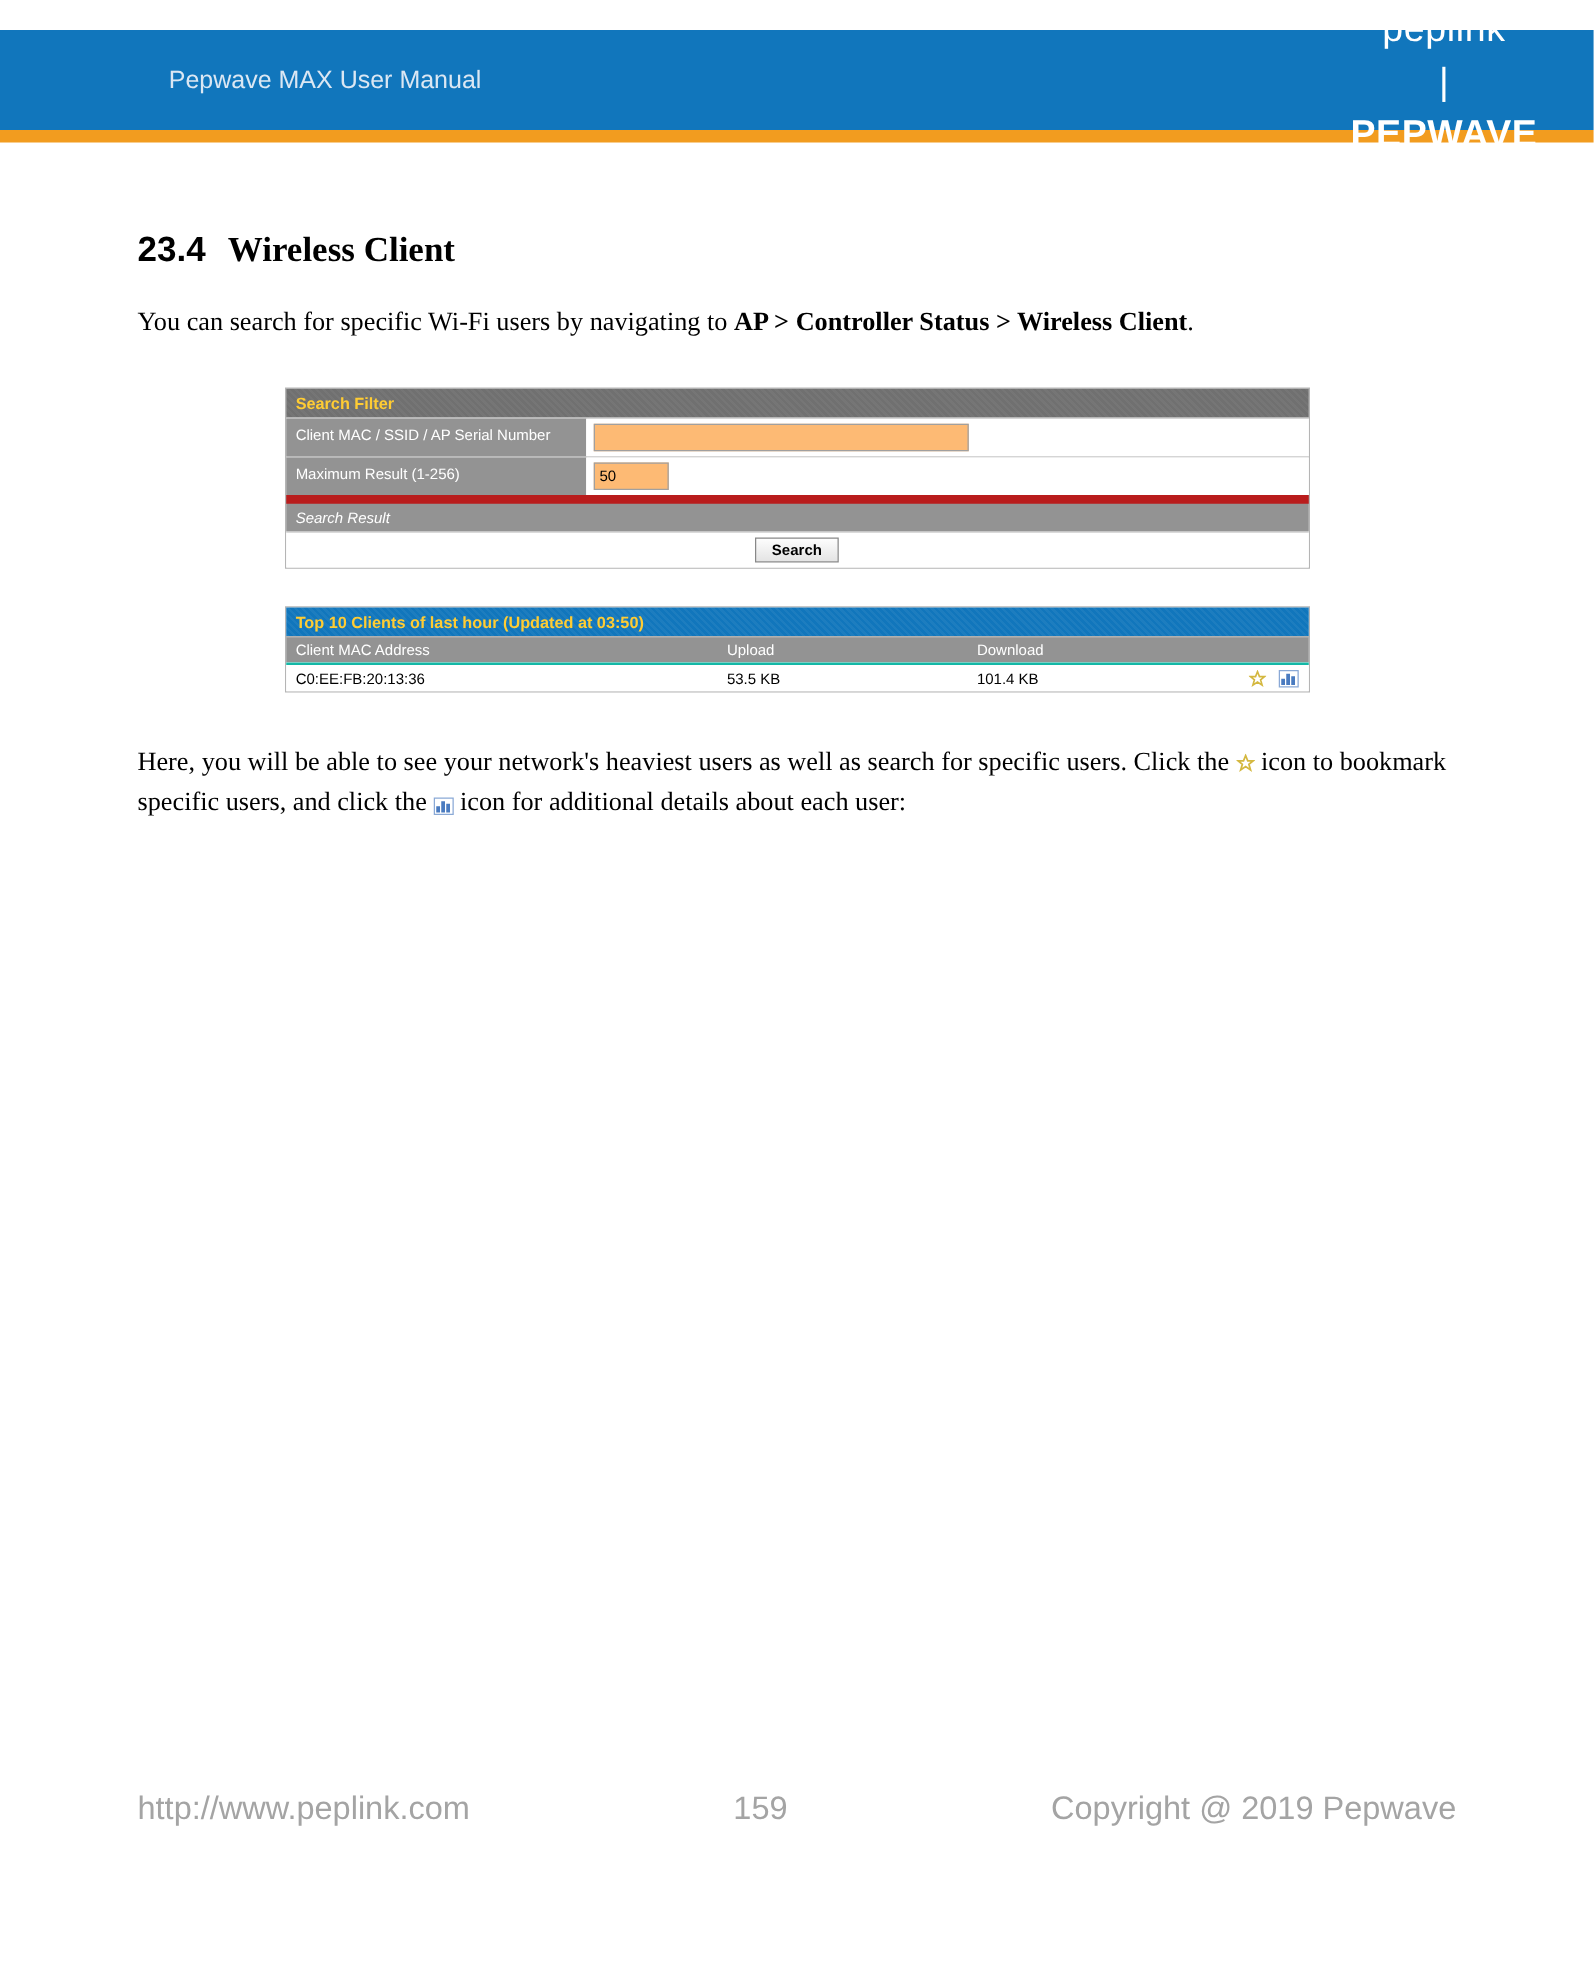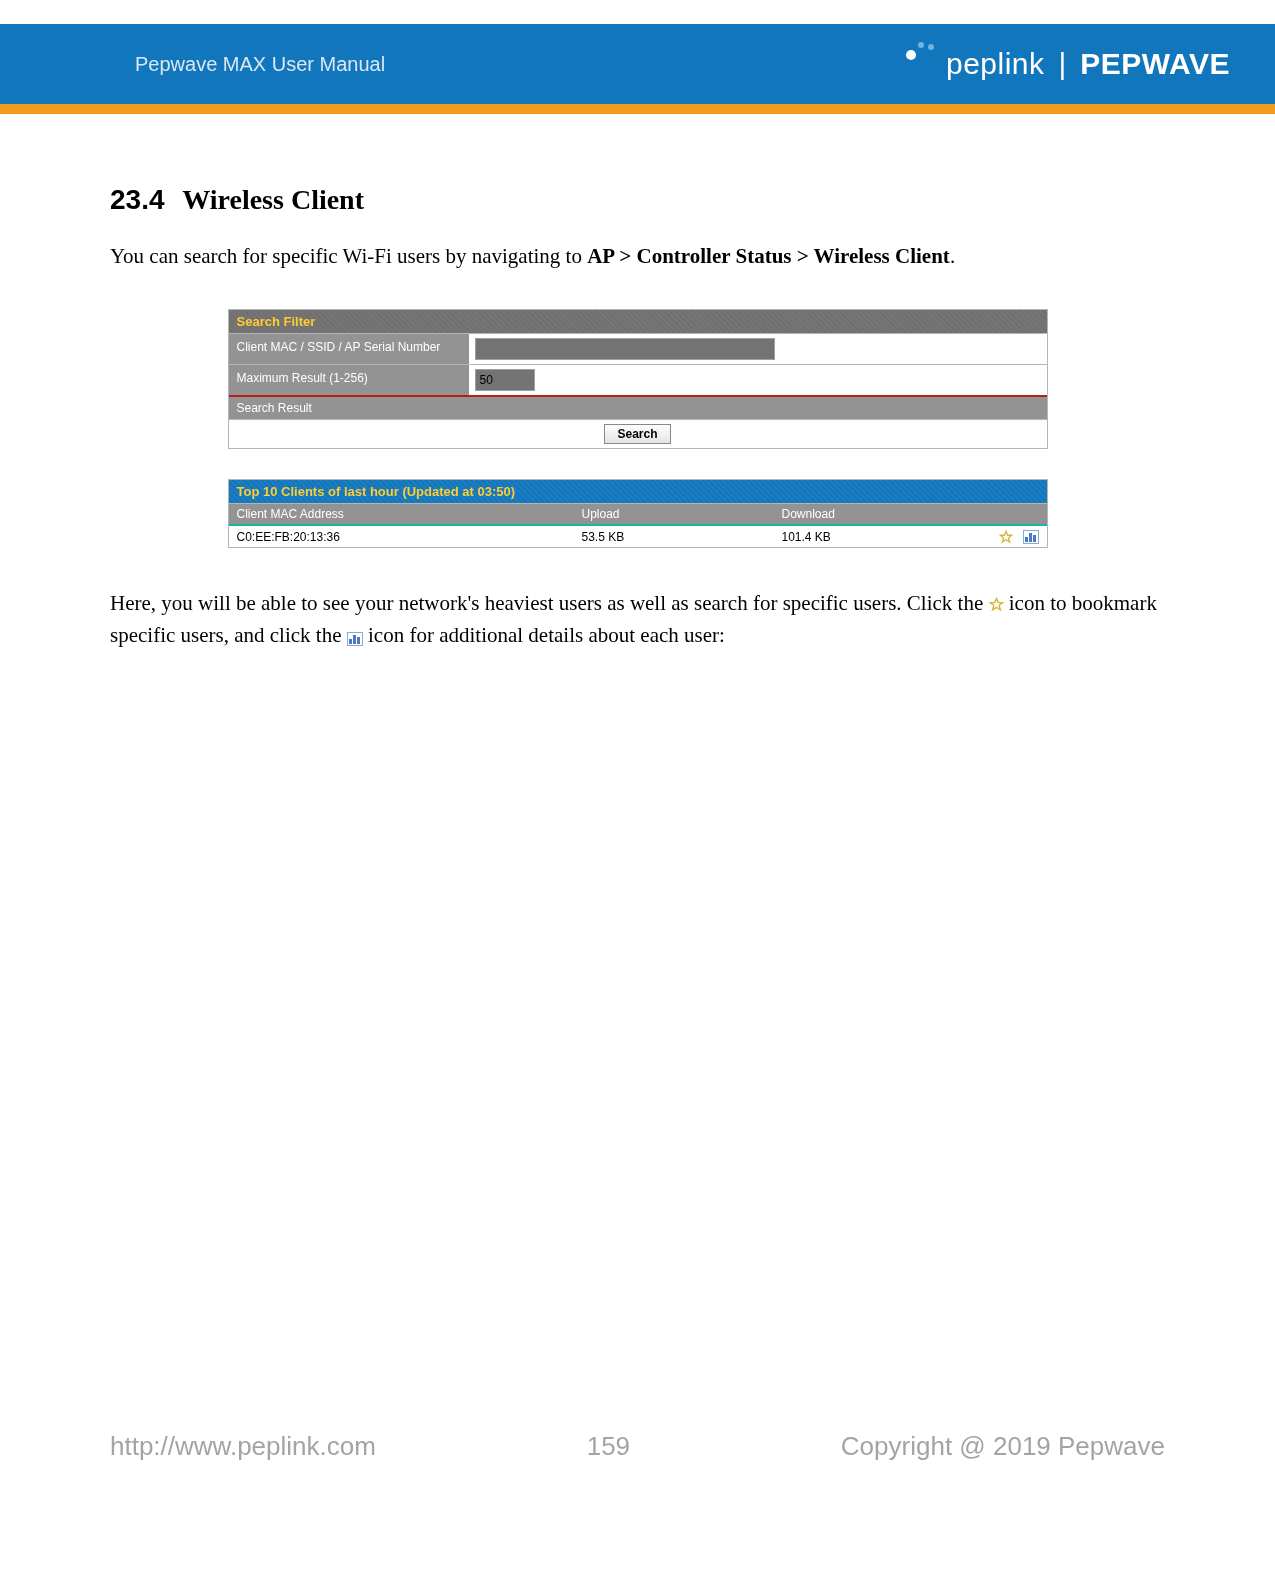--- a/index.html
+++ b/index.html
@@ -22,20 +22,21 @@
   }
   .header-title {
     font-size: 20px;
     font-weight: normal;
     color: #dbe7f3;
   }
   .brand {
     display: flex;
     align-items: center;
     gap: 8px;
+    flex-direction: column;
   }
   .brand-dots {
     position: relative;
     width: 36px;
     height: 20px;
     margin-right: -4px;
     margin-top: -24px;
   }
   .brand-dots span {
     position: absolute;
@@ -112,31 +113,32 @@
   }
   .panel-row .field {
     background: #fff;
     flex: 1;
     padding: 4px 6px;
   }
   .panel-row .field input[type="text"] {
     border: 1px solid #a0a0a0;
     padding: 2px 4px;
     font-size: 12px;
-    background: #737373;
+    background: #fdba74;
     color: #000;
   }
   .input-wide { width: 300px; height: 22px; }
   .input-narrow { width: 60px; height: 22px; }
   .panel-section-label {
     background: #939393;
     color: #fff;
     padding: 4px 8px;
     font-size: 12px;
-    border-top: 2px solid #b91c1c;
+    border-top: 7px solid #b91c1c;
+    font-style: italic;
   }
   .search-btn-row {
     background: #fff;
     border-top: 1px solid #b5b5b5;
     text-align: center;
     padding: 4px;
   }
   .search-btn-row button {
     font-size: 12px;
     font-weight: bold;

